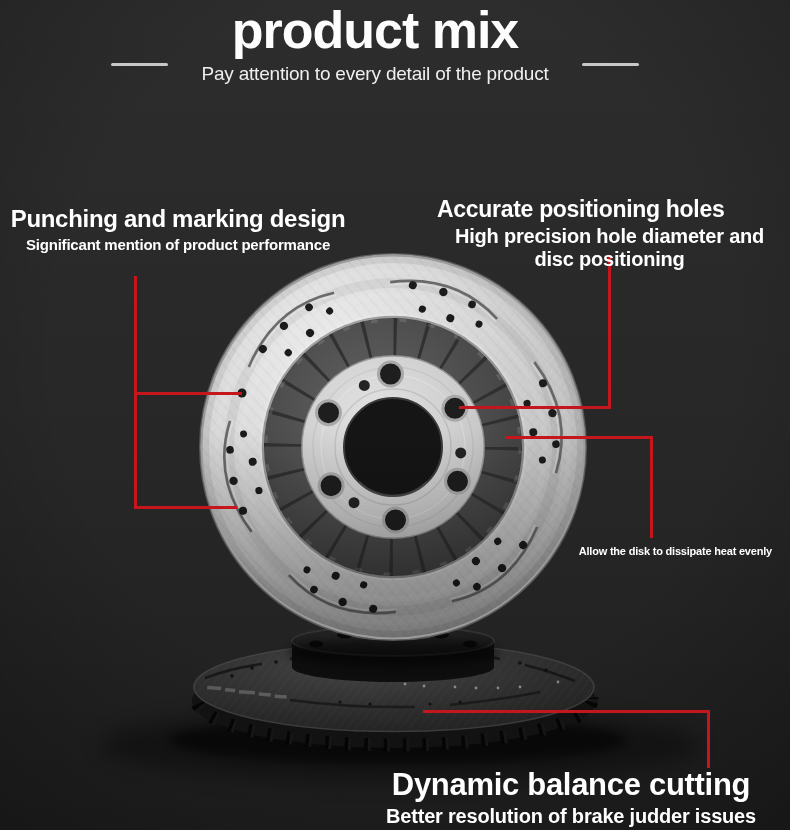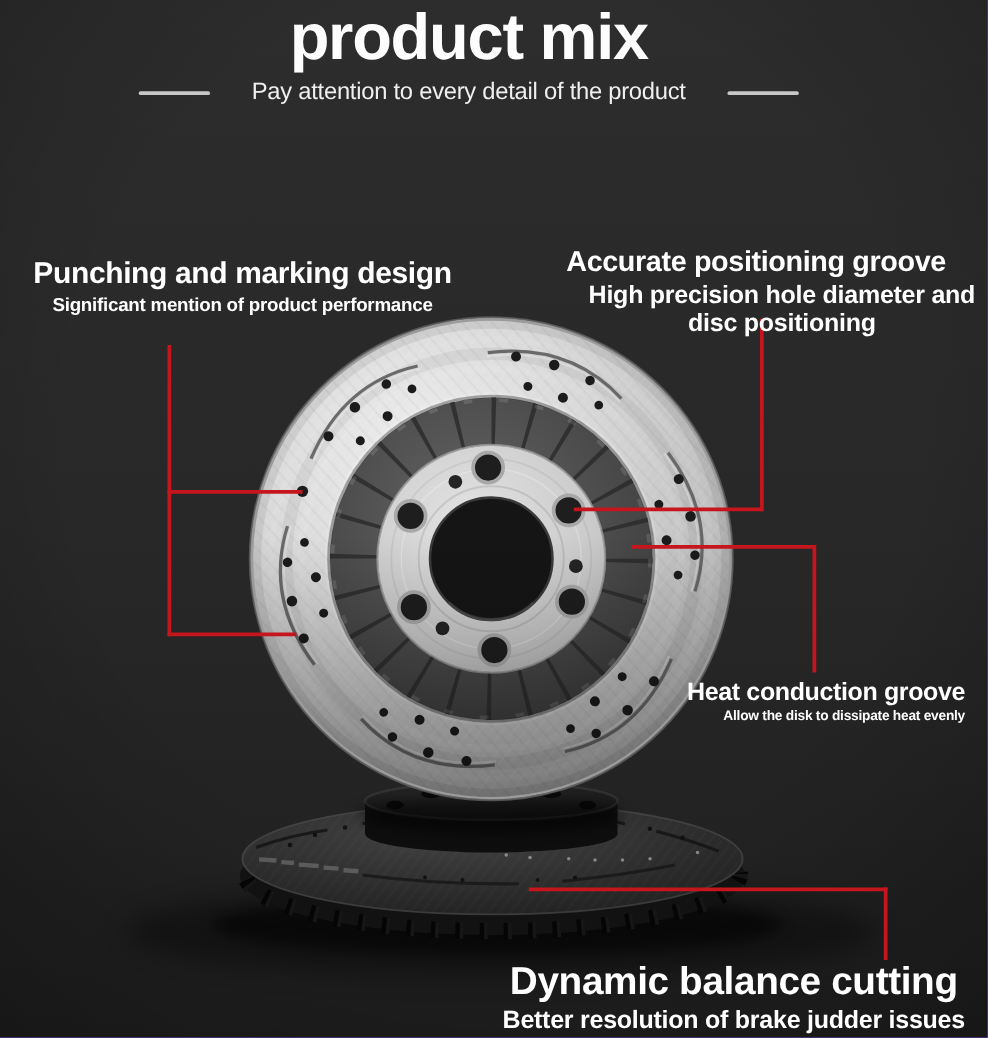--- a/index.html
+++ b/index.html
@@ -1,26 +1,26 @@
 <!DOCTYPE html>
 <html><head>
 <meta charset="utf-8">
 <style>
   html,body{margin:0;padding:0;background:#1a1a1a;}
   .stage{position:relative;width:790px;height:830px;overflow:hidden;
-         font-family:"Liberation Sans",sans-serif;background:#8b5cf6;}
+         font-family:"Liberation Sans",sans-serif;background:#701a75;}
   .stage svg{position:absolute;left:0;top:0;z-index:0;}
   
   .header{position:absolute;left:0;top:2px;width:750px;text-align:center;z-index:3;}
   .title{font-size:52px;font-weight:700;color:#fdfdfd;letter-spacing:-1px;line-height:1.1;}
-  .subtitle-row{margin-top:4px;display:flex;align-items:center;justify-content:center;gap:33px;}
+  .subtitle-row{margin-top:4px;display:flex;align-items:flex-start;justify-content:center;gap:33px;}
   .dash{display:inline-block;width:57px;height:3px;background:#c8c8c8;border-radius:2px;}
   .subtitle{font-size:19px;color:#efefef;letter-spacing:-0.2px;}
   
-  .callout{position:absolute;z-index:3;color:#ffffff;margin-left:16px;}
+  .callout{position:absolute;z-index:3;color:#ffffff;}
   .callout .c-title{font-weight:700;letter-spacing:-0.3px;line-height:1.12;}
   .callout .c-sub{font-weight:700;letter-spacing:-0.2px;line-height:1.15;}
   .co-punching{left:8px;top:206px;width:340px;text-align:center;}
   .co-punching .c-title{font-size:24px;}
   .co-punching .c-sub{font-size:15px;margin-top:3px;}
   .co-positioning{left:437px;top:197px;width:345px;text-align:left;}
   .co-positioning .c-title{font-size:23px;}
   .co-positioning .c-sub{font-size:20px;margin-top:2px;text-align:center;}
   .co-heat{right:18px;top:543px;width:300px;text-align:right;}
   .co-heat .c-title{font-size:20px;}
@@ -263,25 +263,24 @@
       <span class="subtitle">Pay attention to every detail of the product</span>
       <span class="dash"></span>
     </div>
   </div>
 
   <div class="callout co-punching">
     <div class="c-title">Punching and marking design</div>
     <div class="c-sub">Significant mention of product performance</div>
   </div>
   <div class="callout co-positioning">
-    <div class="c-title">Accurate positioning groove</div>
+    <div class="c-title">Accurate positioning holes</div>
     <div class="c-sub">High precision hole diameter and disc positioning</div>
   </div>
   <div class="callout co-heat">
-    <div class="c-title">Heat conduction groove</div>
     <div class="c-sub">Allow the disk to dissipate heat evenly</div>
   </div>
   <div class="callout co-balance">
     <div class="c-title">Dynamic balance cutting</div>
     <div class="c-sub">Better resolution of brake judder issues</div>
   </div>
 
 </div>
 
 </body></html>

